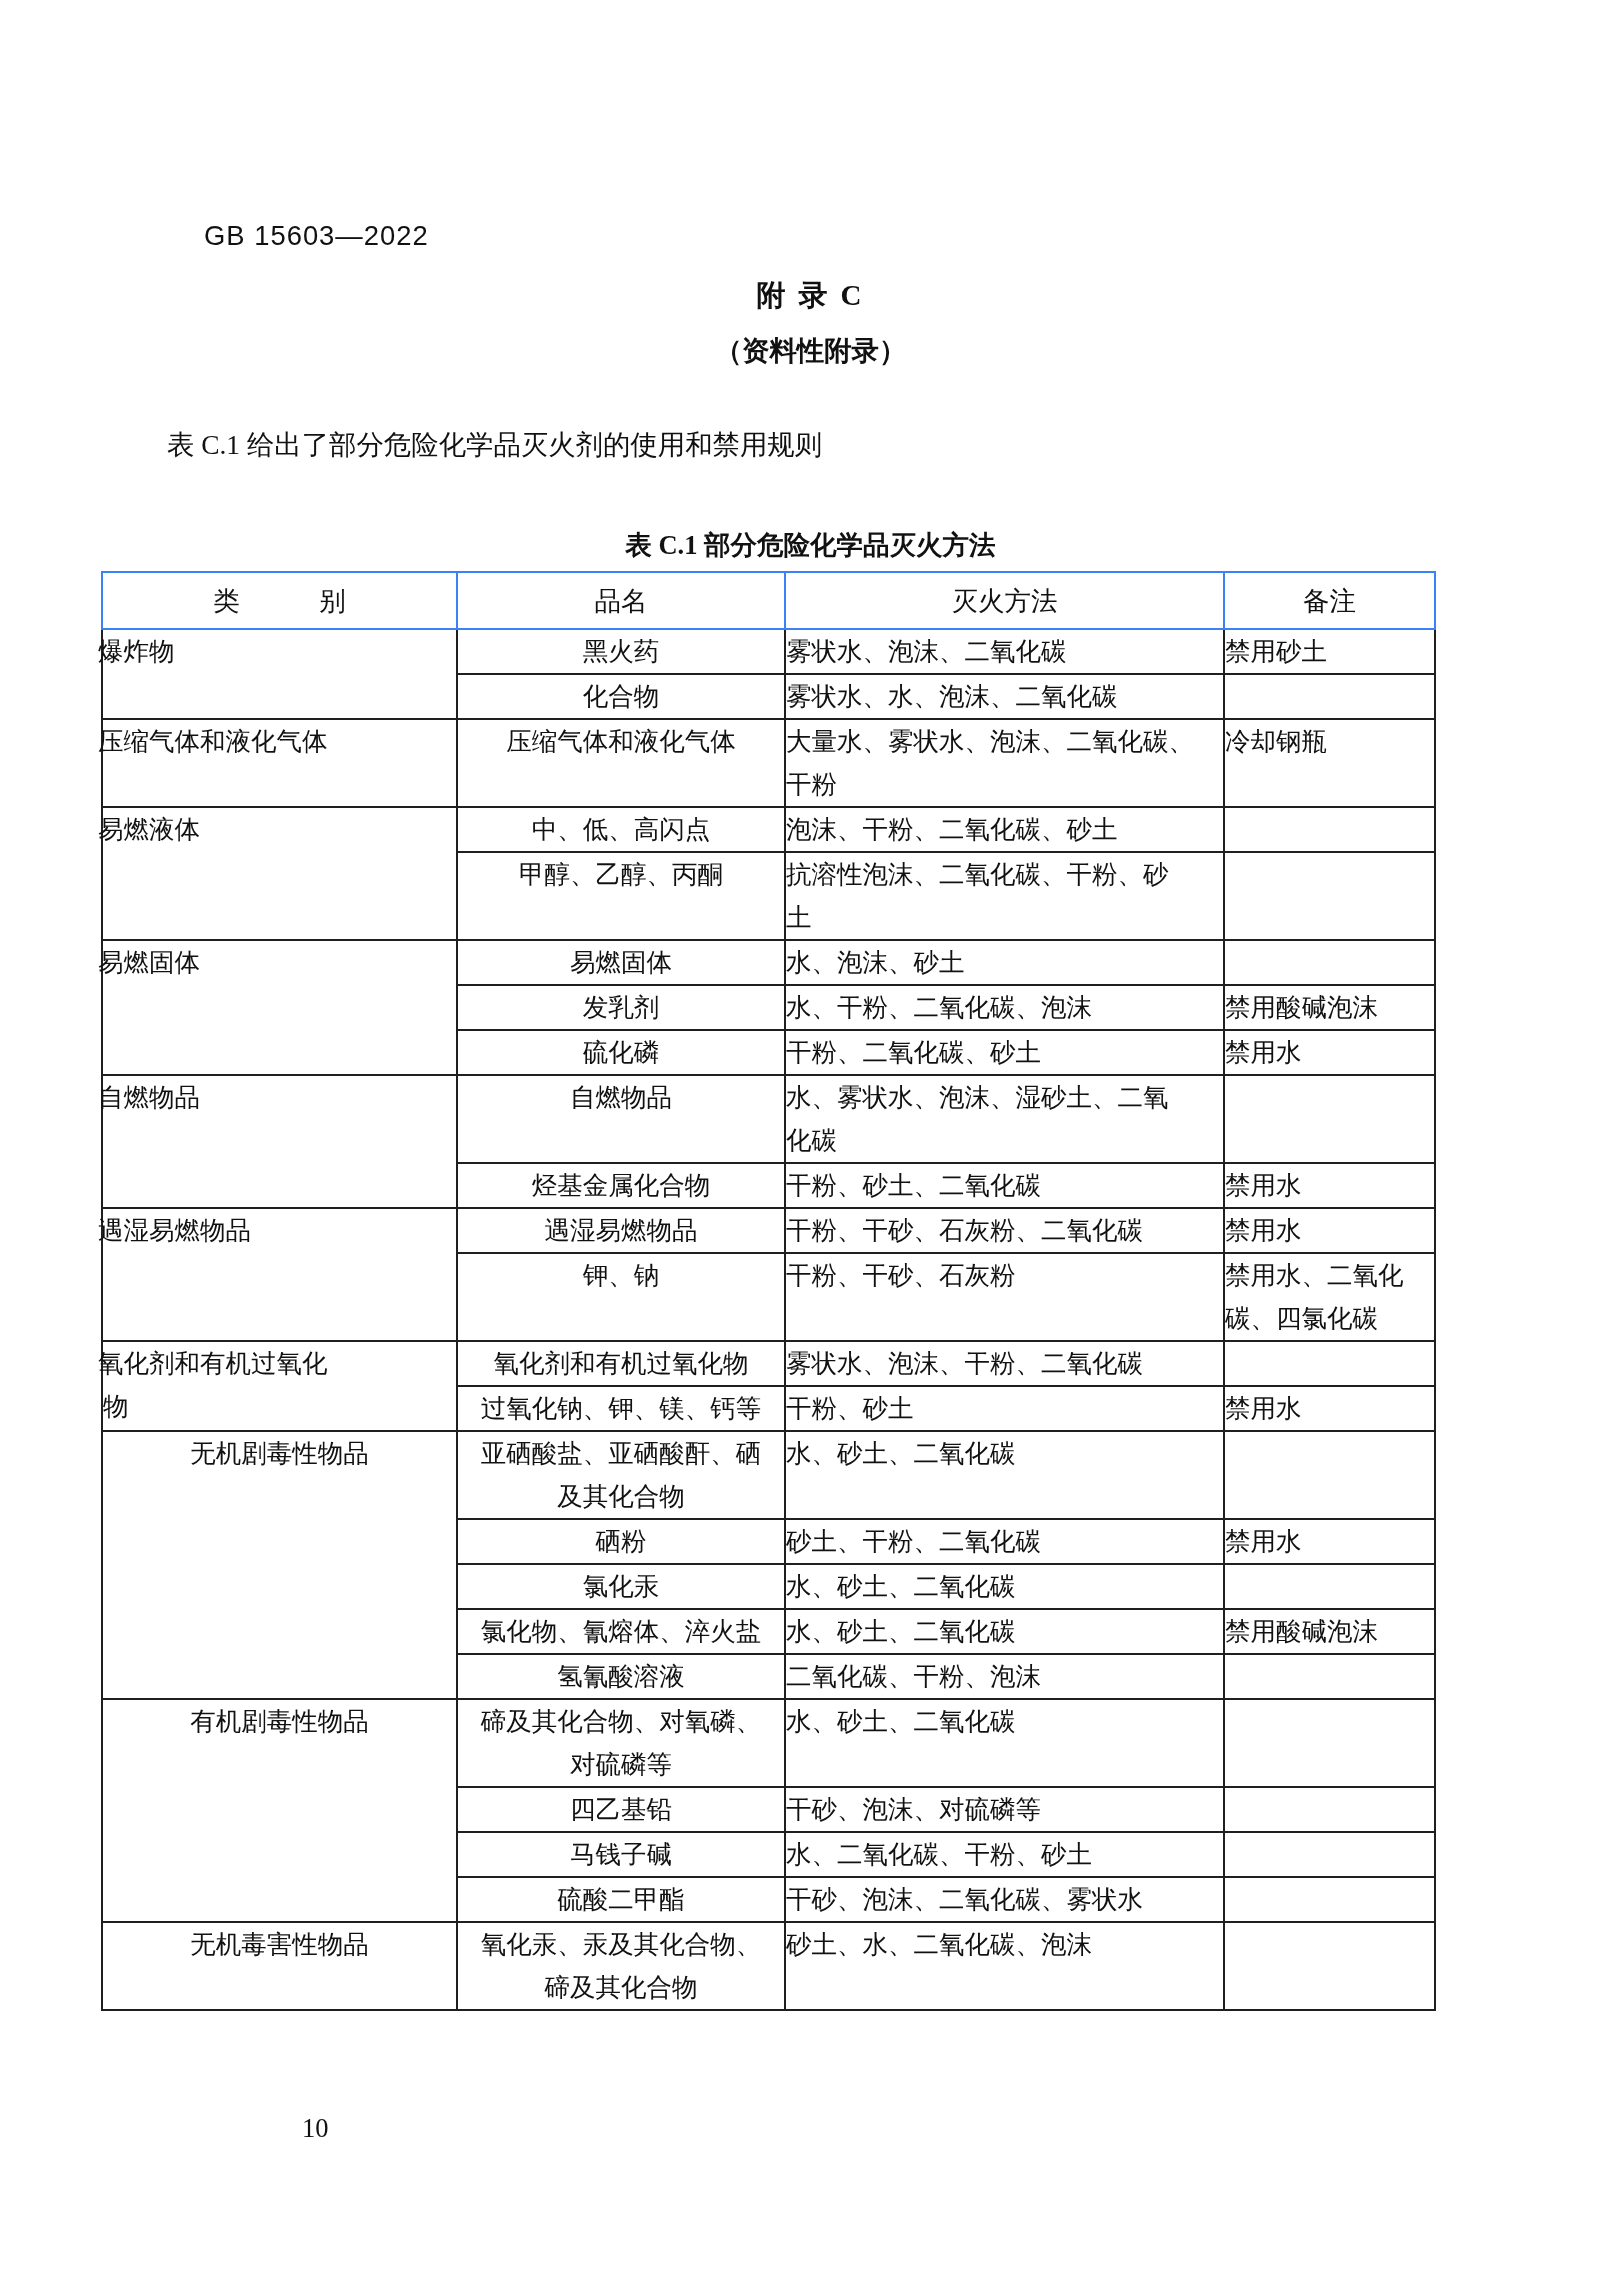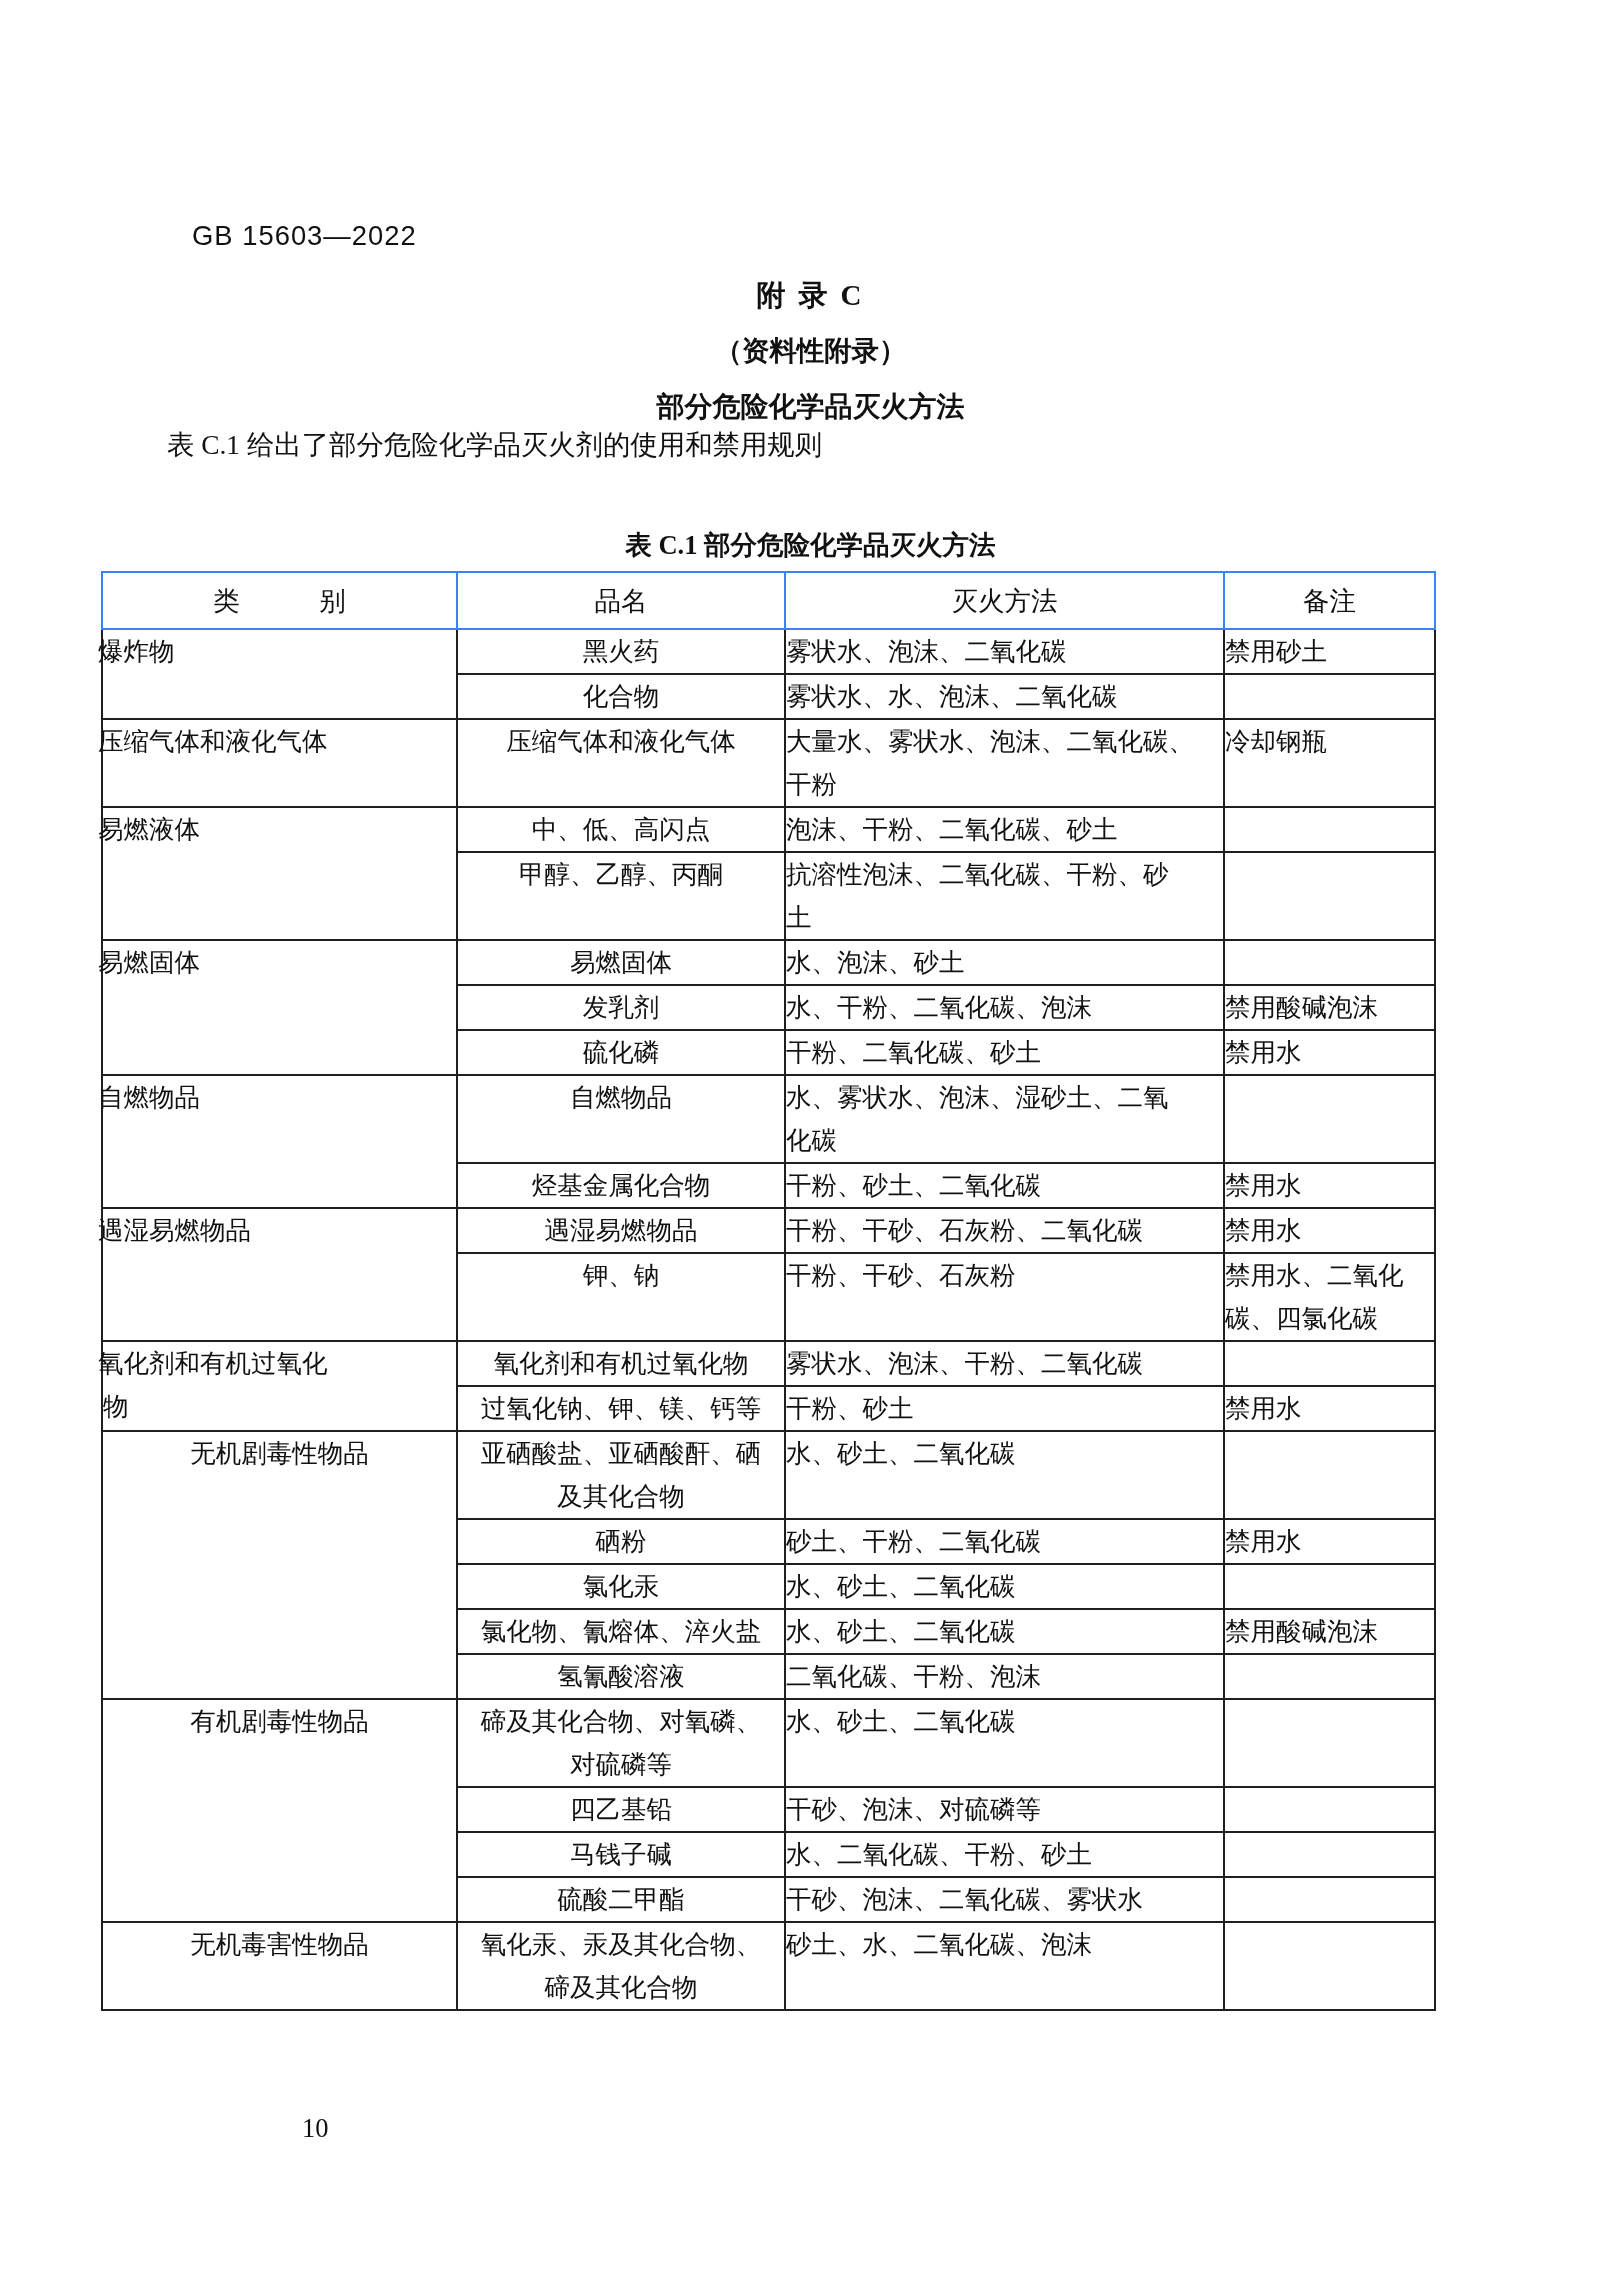--- a/index.html
+++ b/index.html
@@ -8,21 +8,21 @@
     width: 1621px;
     height: 2293px;
     margin: 0 auto;
     background: #ffffff;
     color: #111111;
     font-family: "Liberation Serif", "DejaVu Sans", serif;
     overflow: hidden;
   }
   .gb-header {
     position: absolute;
-    left: 192px;
+    left: 204px;
     top: 220px;
     font-size: 27.4px;
     letter-spacing: 1px;
     font-family: "Liberation Sans", "DejaVu Sans", sans-serif;
   }
   .h-center {
     position: absolute;
     left: 0;
     width: 100%;
     text-align: center;
@@ -87,21 +87,20 @@
   }
 </style>
 </head>
 <body>
 
 <div class="page">
   <div class="gb-header">GB 15603—2022</div>
 
   <div class="h-center appendix-title">附 录 C</div>
   <div class="h-center appendix-subtitle">（资料性附录）</div>
-  <div class="h-center appendix-heading">部分危险化学品灭火方法</div>
 
   <div class="intro">表 C.1 给出了部分危险化学品灭火剂的使用和禁用规则</div>
 
   <div class="h-center table-caption">表 C.1 部分危险化学品灭火方法</div>
 
   <table class="chem">
       <colgroup>
         <col style="width: 355px;">
         <col style="width: 328px;">
         <col style="width: 439px;">

